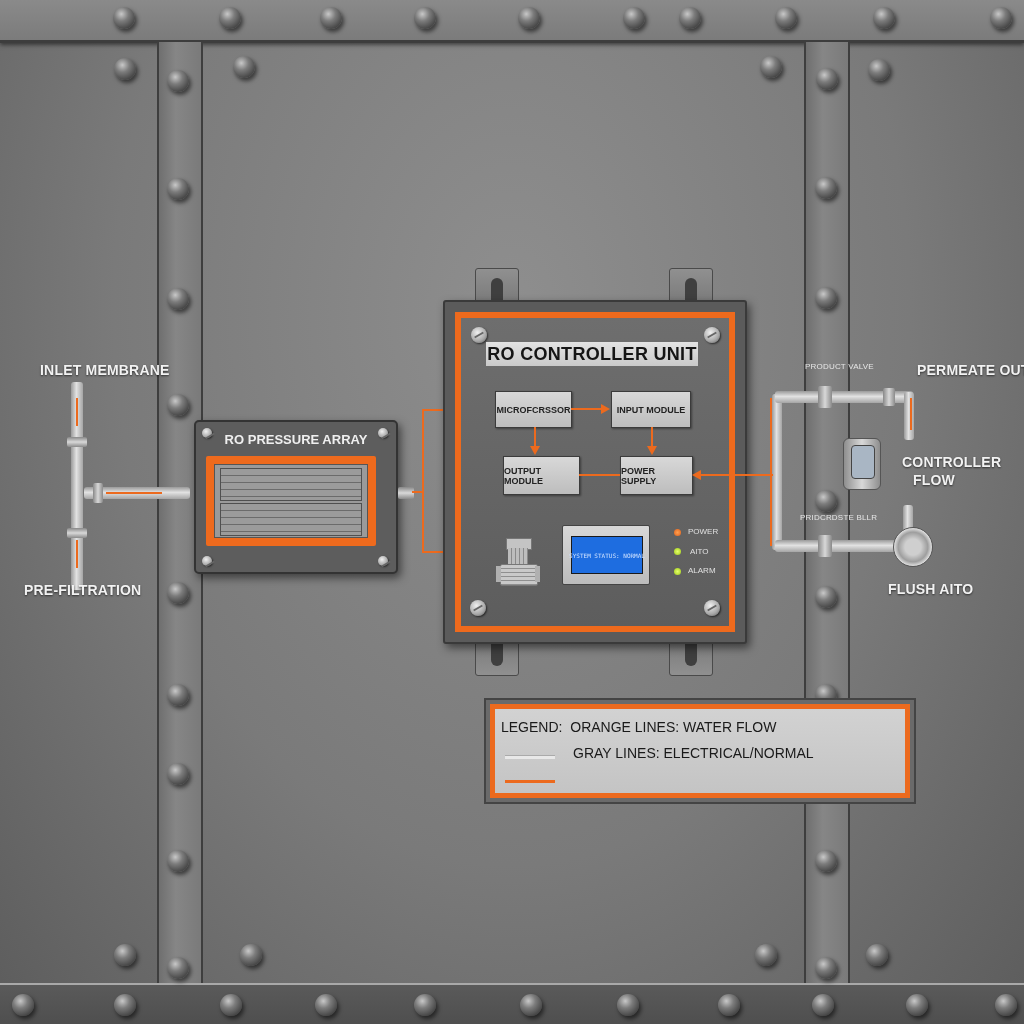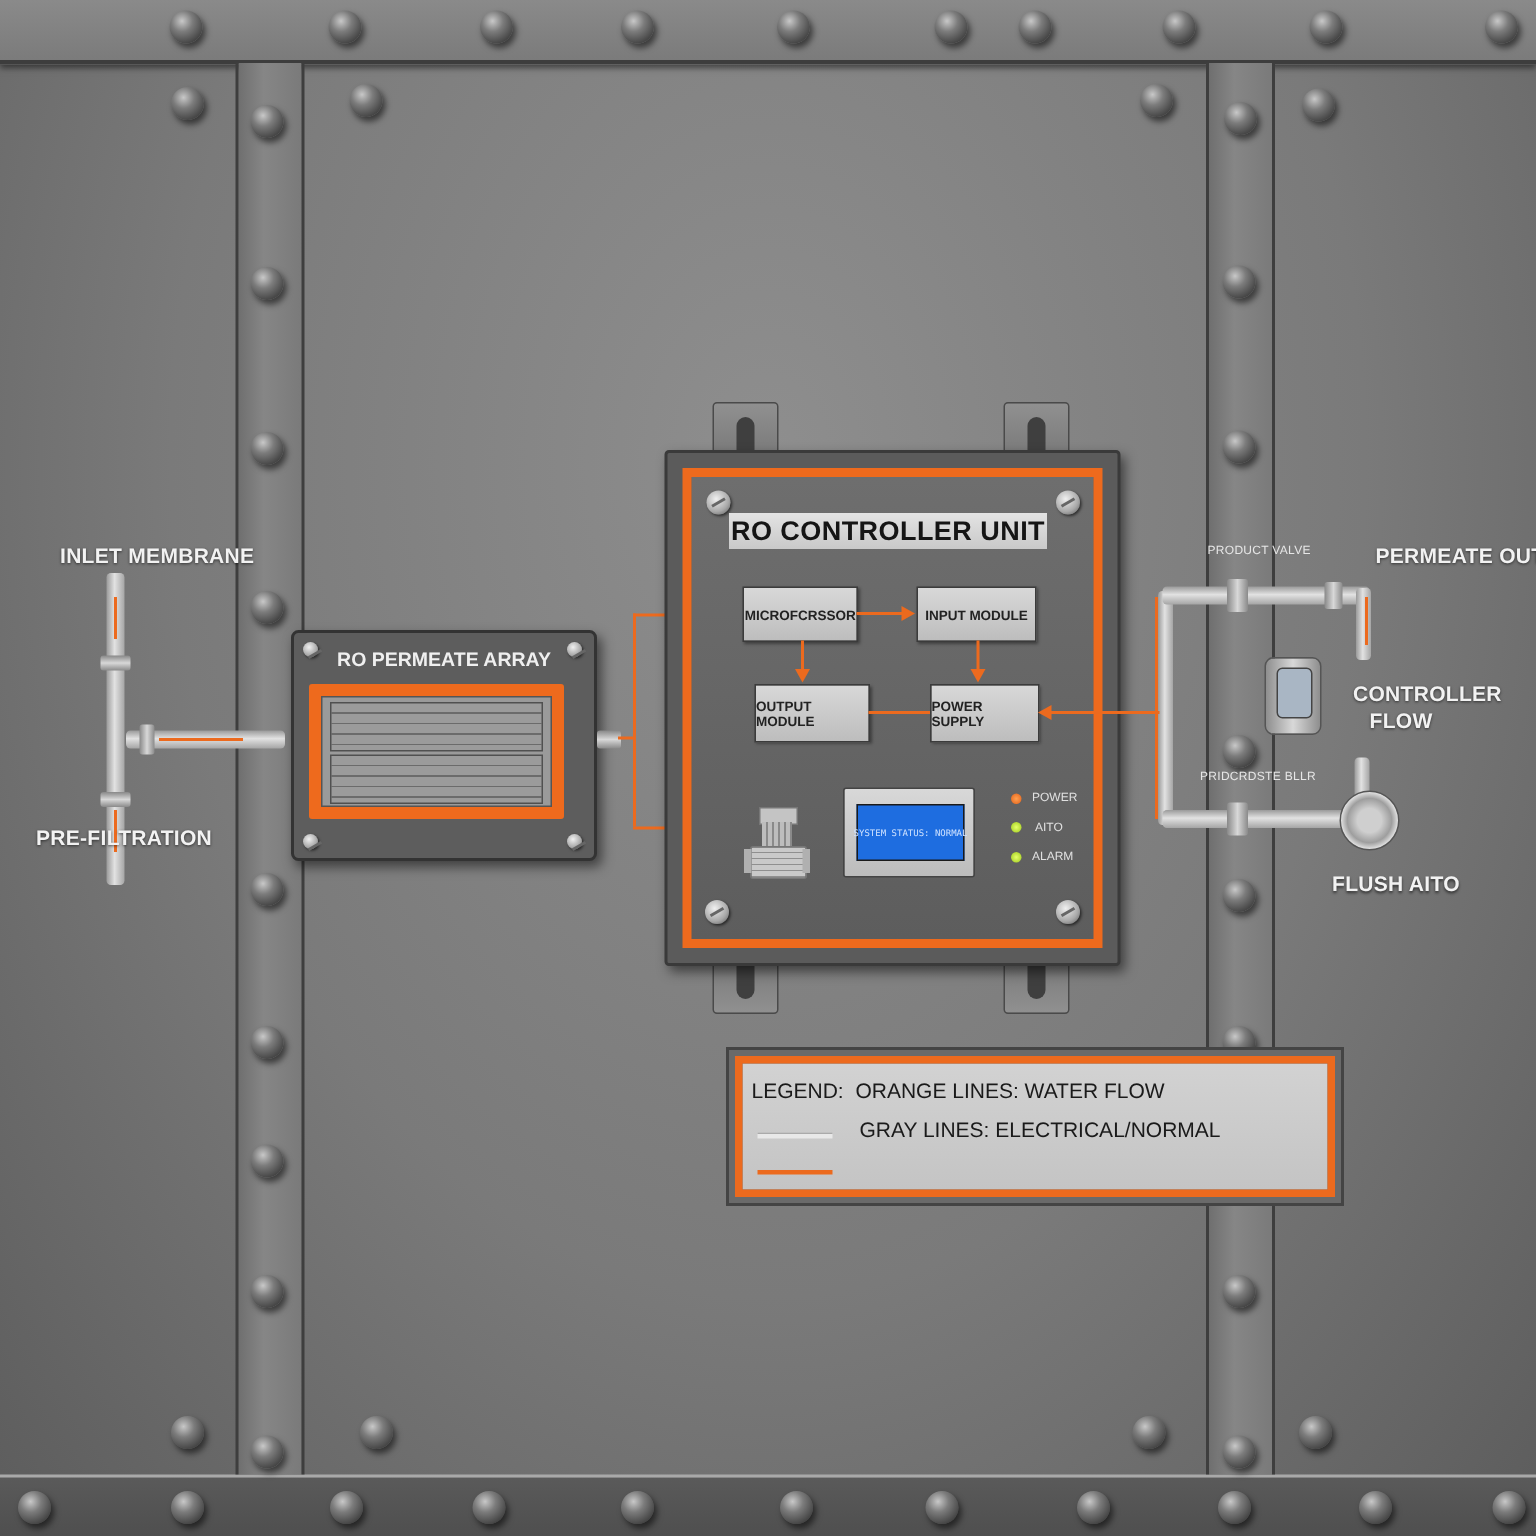--- a/index.html
+++ b/index.html
@@ -35,21 +35,21 @@
   .head-d{position:absolute;width:0;height:0;border-left:5px solid transparent;border-right:5px solid transparent;border-top:9px solid #ec6a1e;}
   .lcd-frame{position:absolute;left:562px;top:525px;width:86px;height:58px;background:linear-gradient(#d8d8d8,#bcbcbc);border:1px solid #444;border-radius:2px;}
   .lcd{position:absolute;left:8px;top:10px;width:70px;height:36px;background:#1e6de0;border:1px solid #1a1a1a;color:#cfe2ff;font-size:6px;font-family:"DejaVu Sans Mono",monospace;display:flex;align-items:center;justify-content:center;white-space:nowrap;}
   .led{position:absolute;width:7px;height:7px;border-radius:50%;}
   .led-label{position:absolute;color:#e0e0e0;font-size:8px;}
   .membrane{position:absolute;left:194px;top:420px;width:200px;height:150px;background:#5d5d5d;border:2px solid #333;border-radius:5px;box-shadow:3px 4px 8px rgba(0,0,0,.5);}
   .membrane .mtitle{position:absolute;left:0;right:0;top:10px;text-align:center;color:#efefef;font-weight:bold;font-size:13px;}
   .membrane .morange{position:absolute;left:10px;top:34px;width:170px;height:90px;background:#ee6a1d;border-radius:2px;}
   .membrane .mgrid{position:absolute;left:8px;top:8px;right:8px;bottom:8px;background:#9a9a9a;border:1px solid #555;}
   .membrane .cell{position:absolute;left:5px;right:5px;height:31px;background:repeating-linear-gradient(#9b9b9b 0 6px,#6b6b6b 6px 7px);border:1px solid #505050;}
-  .legend{position:absolute;left:484px;top:698px;width:408px;height:102px;background:#6a6a6a;border:2px solid #444;}
+  .legend{position:absolute;left:484px;top:698px;width:408px;height:102px;background:#6a6a6a;border:2px solid #444;padding-left:20px;}
   .legend-inner{position:absolute;left:4px;top:4px;right:4px;bottom:4px;border:5px solid #ec6a1e;background:linear-gradient(#d2d2d2,#c4c4c4);}
   .legend-row{position:absolute;font-size:14px;color:#1a1a1a;white-space:nowrap;}
   .legend-swatch{position:absolute;height:3px;width:50px;}
   .gauge{position:absolute;left:843px;top:438px;width:36px;height:50px;background:linear-gradient(90deg,#8e8e8e,#d8d8d8 50%,#8e8e8e);border-radius:6px;border:1px solid #555;}
   .gauge .face{position:absolute;left:7px;top:6px;width:22px;height:32px;background:#a9b6c4;border-radius:4px;border:1px solid #444;}
   .wheel{position:absolute;left:893px;top:527px;width:38px;height:38px;border-radius:50%;background:radial-gradient(circle,#cfcfcf 30%,#9e9e9e 55%,#dedede 70%,#7a7a7a 100%);border:1px solid #555;}
 </style>
 </head>
 <body>
 
@@ -114,29 +114,29 @@
 <div>
   <div class="label-w" style="left:40px;top:362px">INLET MEMBRANE</div>
   <div class="pipe-v" style="left:71px;top:382px;height:208px"></div>
   <div class="arrow-v" style="left:76px;top:398px;height:28px;width:2px"></div>
   <div class="arrow-v" style="left:76px;top:540px;height:28px;width:2px"></div>
   <div class="coupling-h" style="left:67px;top:437px;width:20px"></div>
   <div class="coupling-h" style="left:67px;top:528px;width:20px"></div>
   <div class="pipe-h" style="left:84px;top:487px;width:106px"></div>
   <div class="coupling-v" style="left:93px;top:483px"></div>
   <div class="arrow-h" style="left:106px;top:492px;width:56px;height:2px"></div>
-  <div class="label-w" style="left:24px;top:550px">PRE-FILTRATION</div>
+  <div class="label-w" style="left:24px;top:582px">PRE-FILTRATION</div>
 </div>
 
 <div class="membrane">
   <div class="screw" style="left:6px;top:6px;width:10px;height:10px"></div>
   <div class="screw" style="left:182px;top:6px;width:10px;height:10px"></div>
   <div class="screw" style="left:6px;top:134px;width:10px;height:10px"></div>
   <div class="screw" style="left:182px;top:134px;width:10px;height:10px"></div>
-  <div class="mtitle">RO PERMEATE ARRAY</div>
+  <div class="mtitle">RO PRESSURE ARRAY</div>
   <div class="morange">
     <div class="mgrid">
       <div class="cell" style="top:3px"></div>
       <div class="cell" style="top:38px"></div>
     </div>
   </div>
 </div>
 <div class="coupling-h" style="left:398px;top:487px;width:16px;height:12px"></div>
 
 <div class="arrow-h" style="left:412px;top:491px;width:12px"></div>

